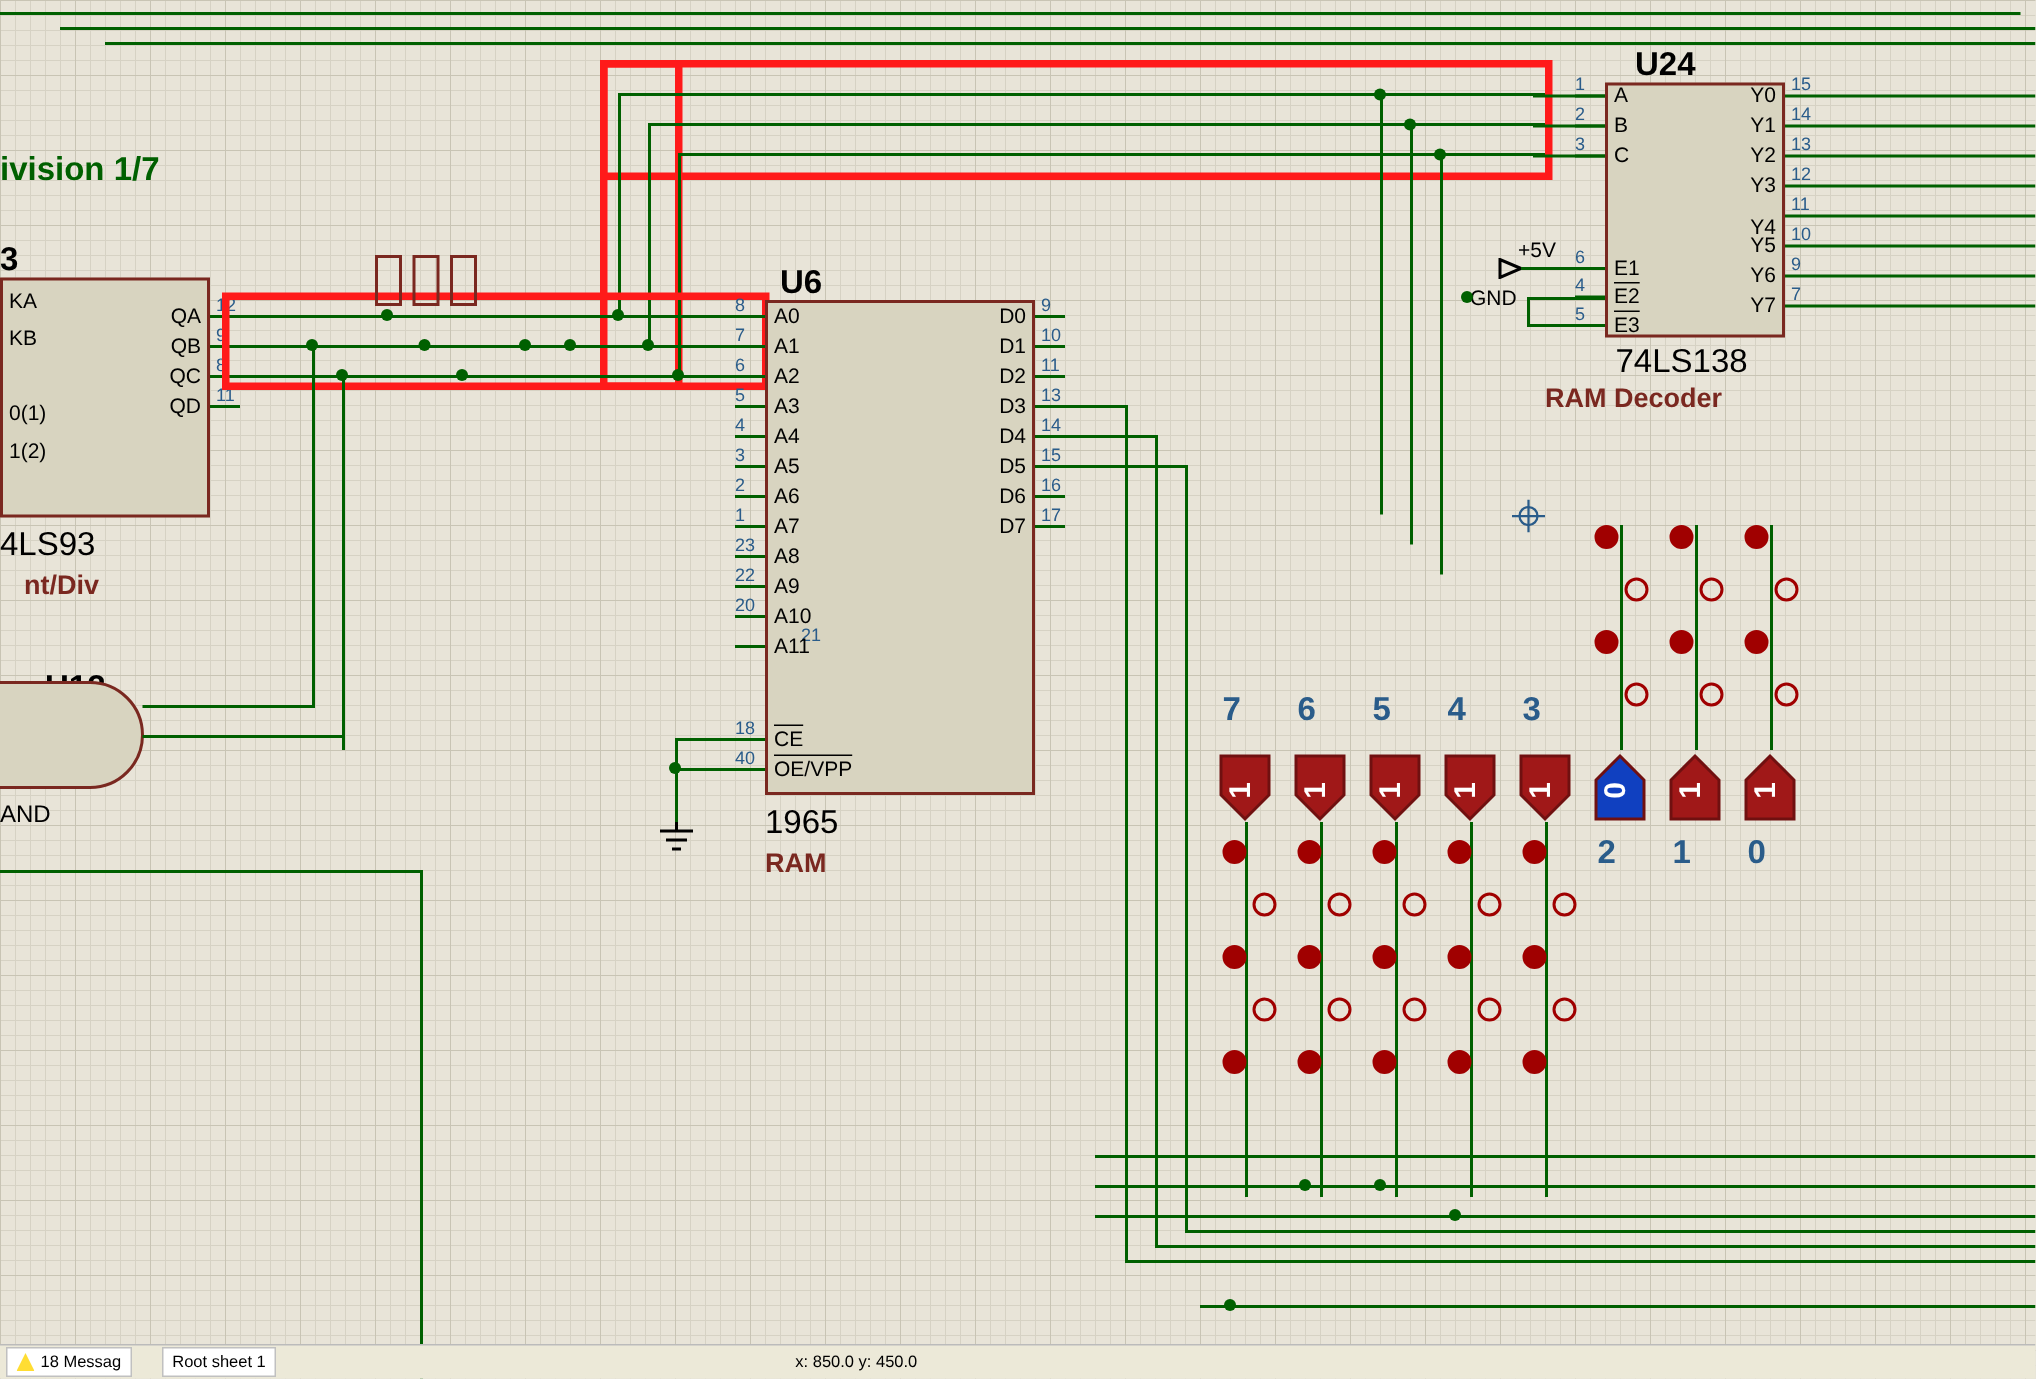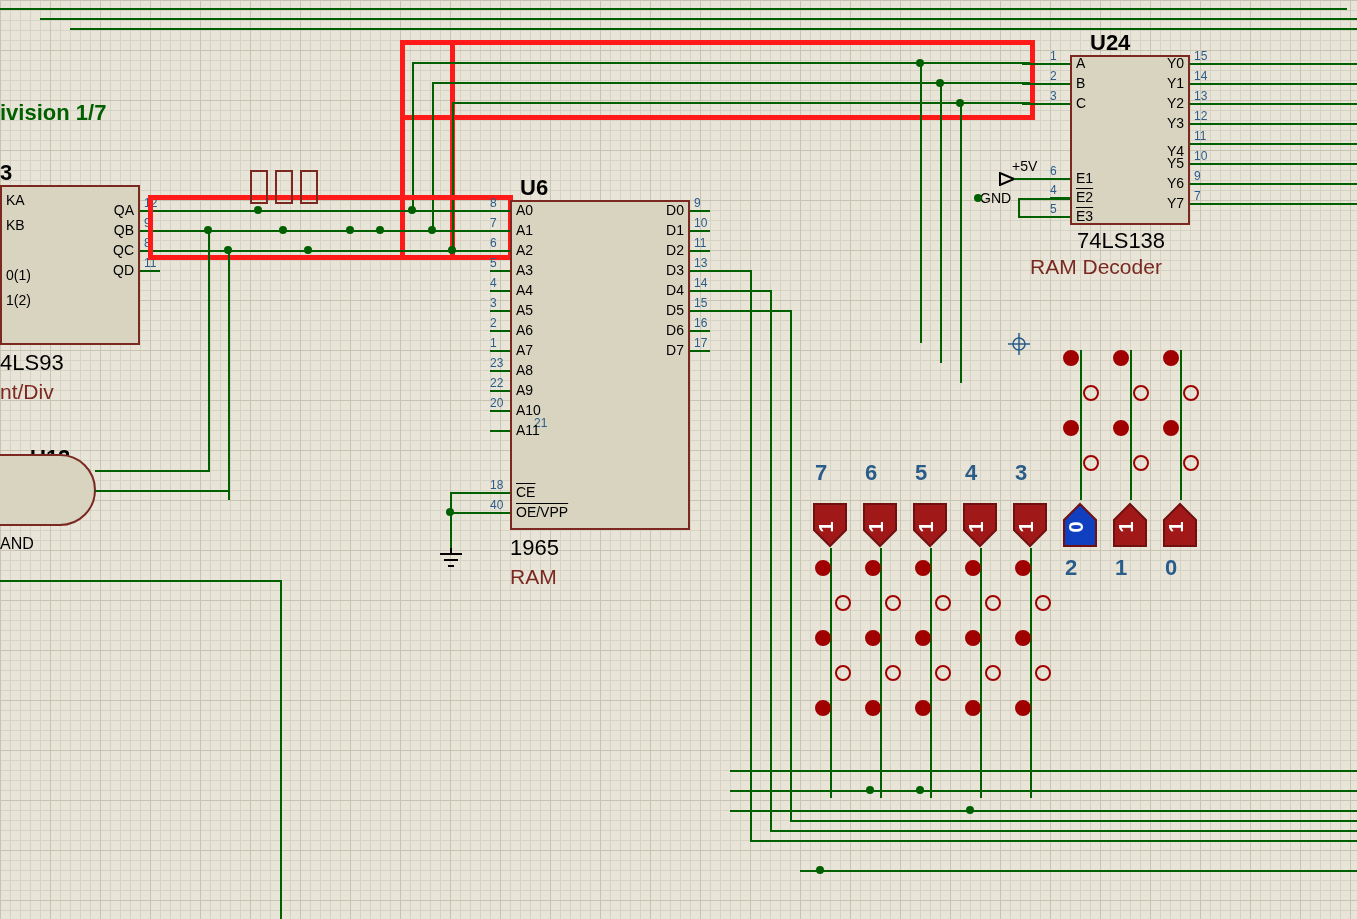--- a/index.html
+++ b/index.html
@@ -31,21 +31,21 @@
   .chip {
     position: absolute;
     background: #d8d4c0;
     border: 2px solid #7a2820;
     box-sizing: border-box;
   }
   .pin-label { position:absolute; font-size:14px; color:#000; }
   .pin-num   { position:absolute; font-size:12px; color:#2a5c8a; }
   .ref { position:absolute; font-size:22px; color:#000; font-weight:bold; }
   .part { position:absolute; font-size:22px; color:#000; }
-  .caption { position:absolute; font-size:21px; color:#7a2820; font-weight:normal; }
+  .caption { position:absolute; font-size:18px; color:#7a2820; font-weight:bold; }
   .title { position:absolute; font-size:22px; color:#006000; font-weight:bold; }
   .wire { position:absolute; background:#006000; }
   .wire-h { height:2px; }
   .wire-v { width:2px; }
   .junction { position:absolute; width:8px; height:8px; background:#006000; border-radius:50%; transform:translate(-4px,-4px); }
   .highlight { position:absolute; border:5px solid #ff1a1a; box-sizing:border-box; background:transparent; }
   .bitlabel { position:absolute; font-size:22px; color:#2a5c8a; font-weight:bold; }
   .logic { position:absolute; width:40px; height:50px; }
   .logic svg { width:100%; height:100%; }
   .probe { position:absolute; width:12px; height:12px; border:2px solid #a00000; background:#a00000; border-radius:50%; }
@@ -71,21 +71,21 @@
   <div class="wire wire-h" style="left:412px; top:62px; width:618px;"></div>
   <div class="wire wire-h" style="left:432px; top:82px; width:598px;"></div>
   <div class="wire wire-h" style="left:452px; top:102px; width:578px;"></div>
   <div class="wire wire-v" style="left:412px; top:62px; height:148px;"></div>
   <div class="wire wire-v" style="left:432px; top:82px; height:148px;"></div>
   <div class="wire wire-v" style="left:452px; top:102px; height:148px;"></div>
 
   <div class="ref" style="left:0; top:160px;">3</div>
   <div class="chip" style="left:0; top:185px; width:140px; height:160px;"></div>
   <div class="part" style="left:0; top:350px;">4LS93</div>
-  <div class="caption" style="left:0; top:380px;">nt/Div</div>
+  <div class="caption" style="left:16px; top:380px;">nt/Div</div>
 
   <div id="u3-left">
       <div class="pin-label" style="top: 192px; left: 6px;">KA</div>
       <div class="pin-label" style="top: 217px; left: 6px;">KB</div>
       <div class="pin-label" style="top: 267px; left: 6px;">0(1)</div>
       <div class="pin-label" style="top: 292px; left: 6px;">1(2)</div>
     </div>
 
   <div id="u3-right">
       <div class="wire wire-h" style="top: 210px; left: 140px; width: 20px;"></div>
@@ -422,14 +422,22 @@
 
   <div class="wire wire-h" style="left:730px; top:770px; width:627px;"></div>
   <div class="wire wire-h" style="left:730px; top:790px; width:627px;"></div>
   <div class="wire wire-h" style="left:730px; top:810px; width:627px;"></div>
   <div class="wire wire-h" style="left:800px; top:870px; width:557px;"></div>
   <div class="junction" style="left:820px; top:870px;"></div>
   <div class="junction" style="left:870px; top:790px;"></div>
   <div class="junction" style="left:920px; top:790px;"></div>
   <div class="junction" style="left:970px; top:810px;"></div>
 
+  <div class="statusbar">
+    <div class="status-cell">
+        <span class="warn-icon"></span>
+        <span>18 Messag</span>
+      </div>
+    <div class="status-cell" style="margin-left:20px;">Root sheet 1</div>
+    <div class="status-cell" style="margin-left:340px; background:transparent; border:none;">x:     850.0   y:     450.0</div>
+  </div>
 
 </div>
 
 </body></html>

